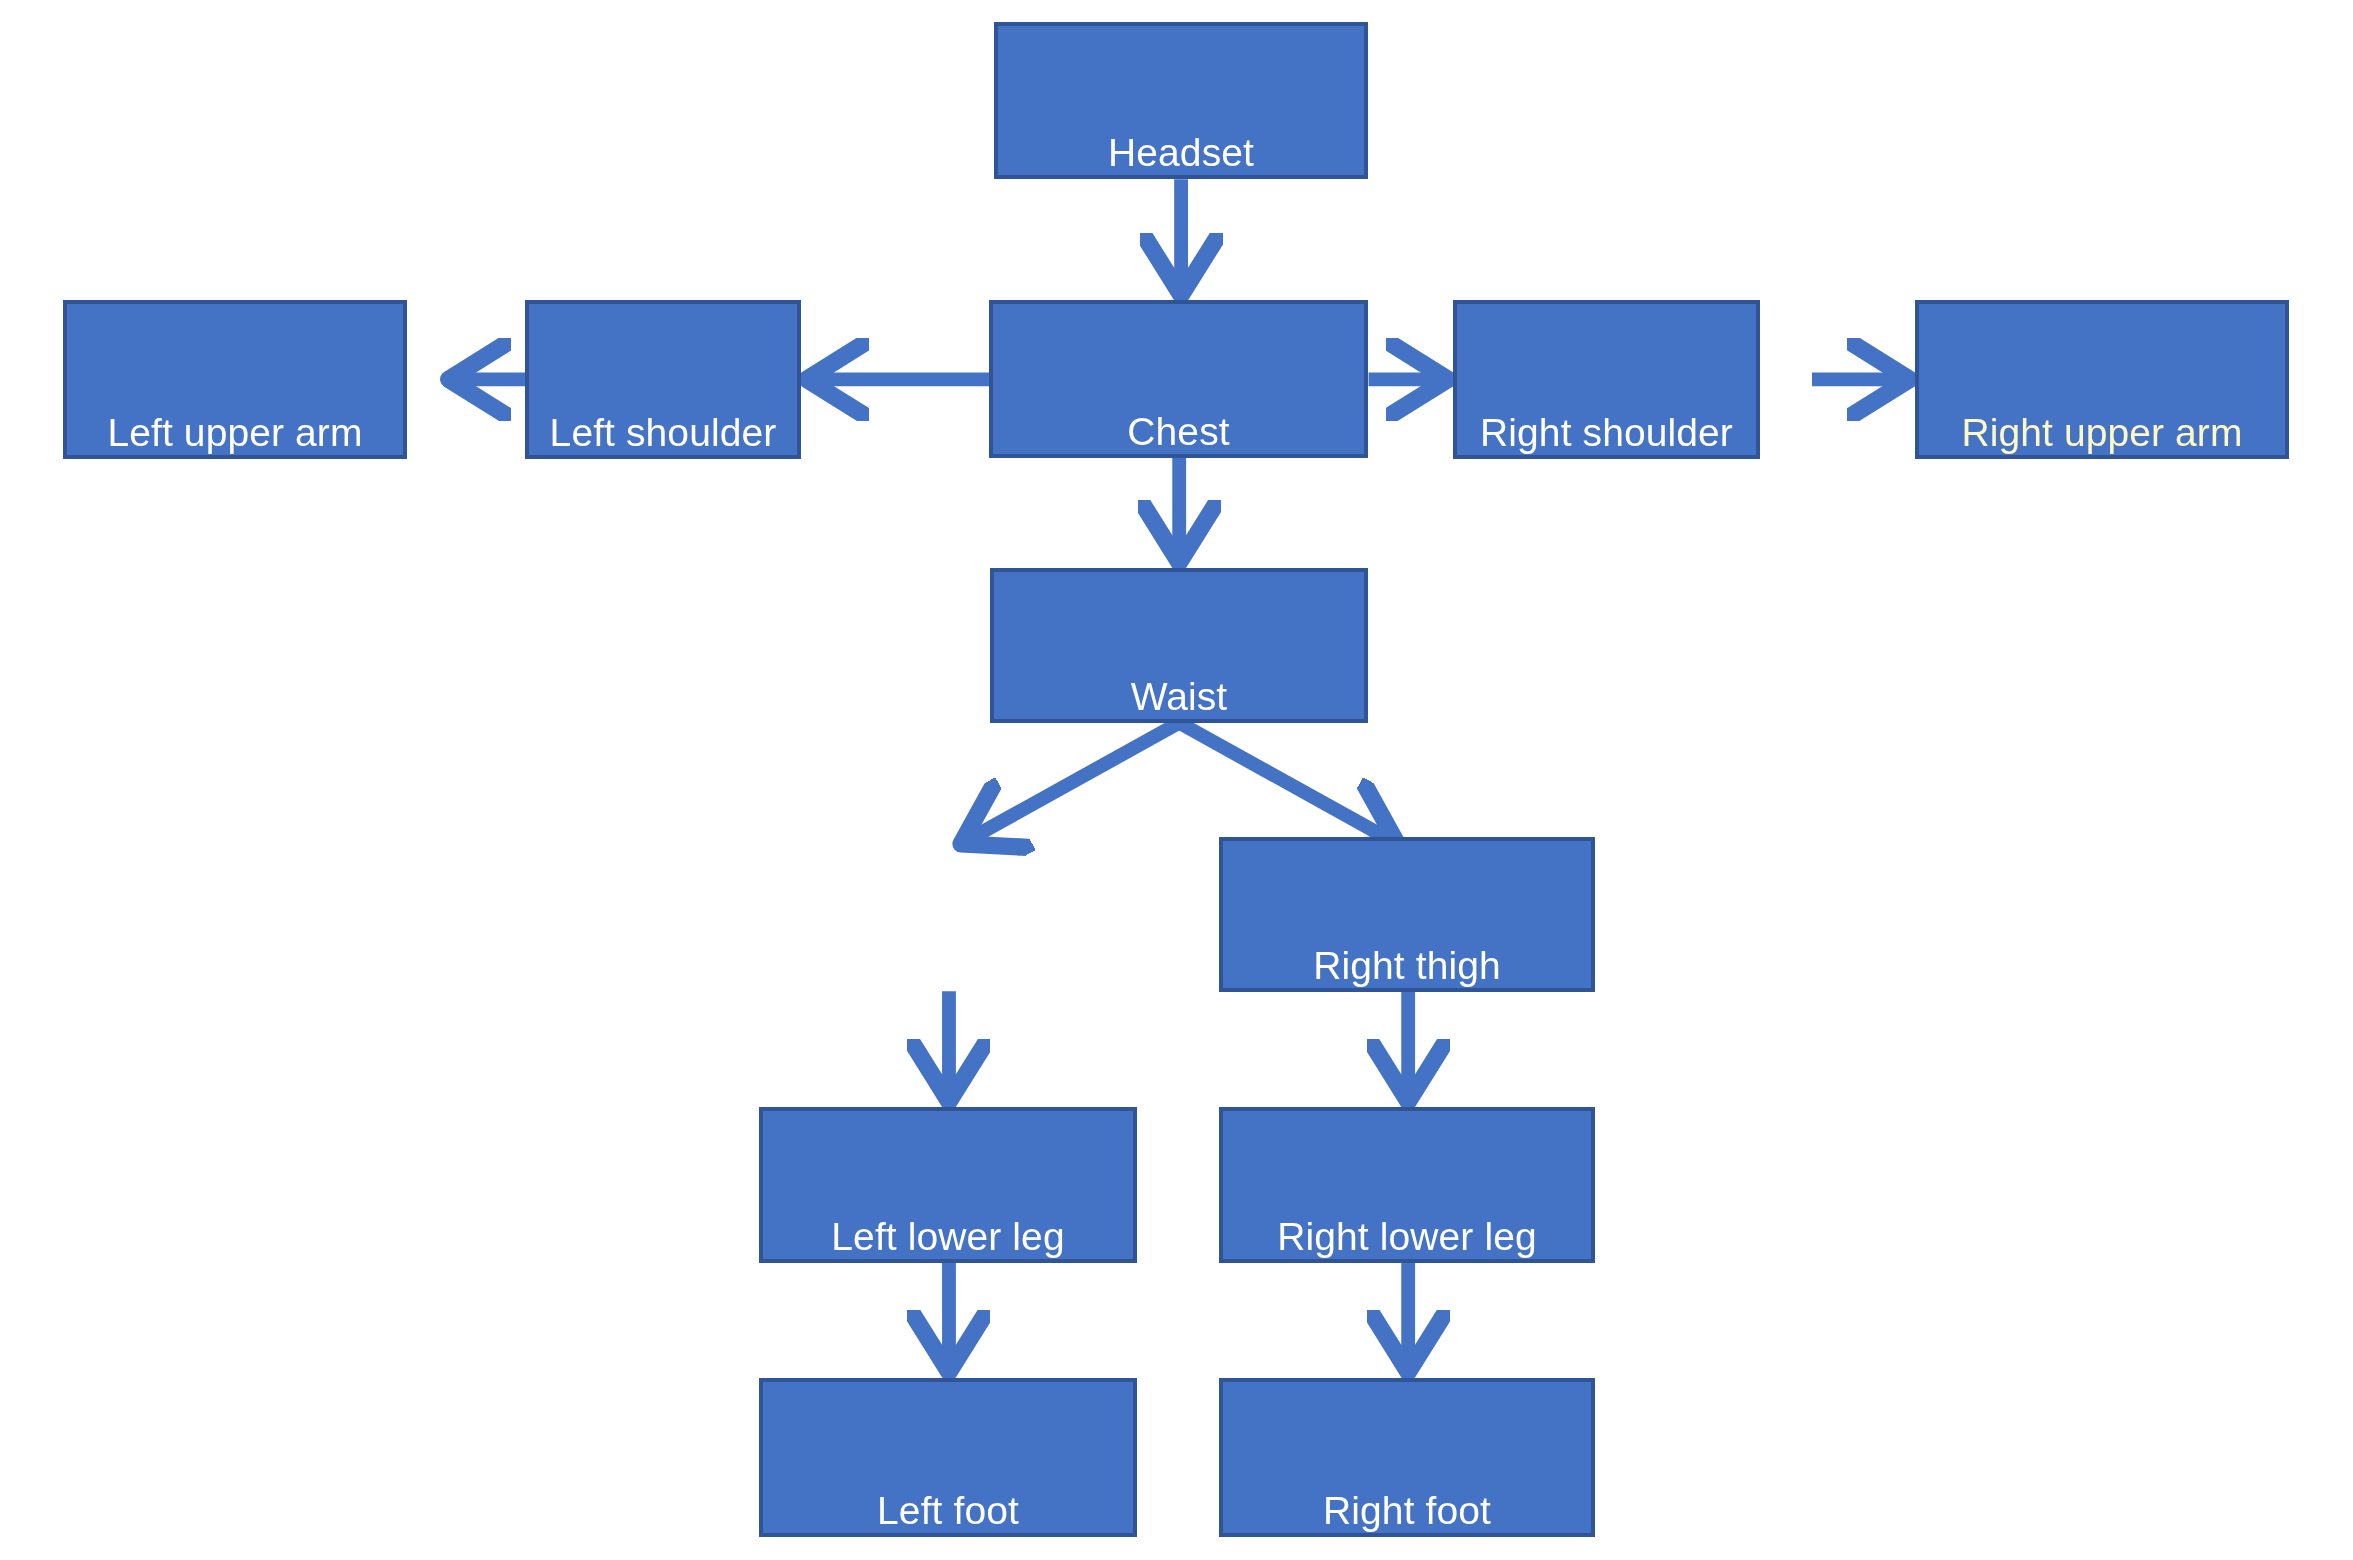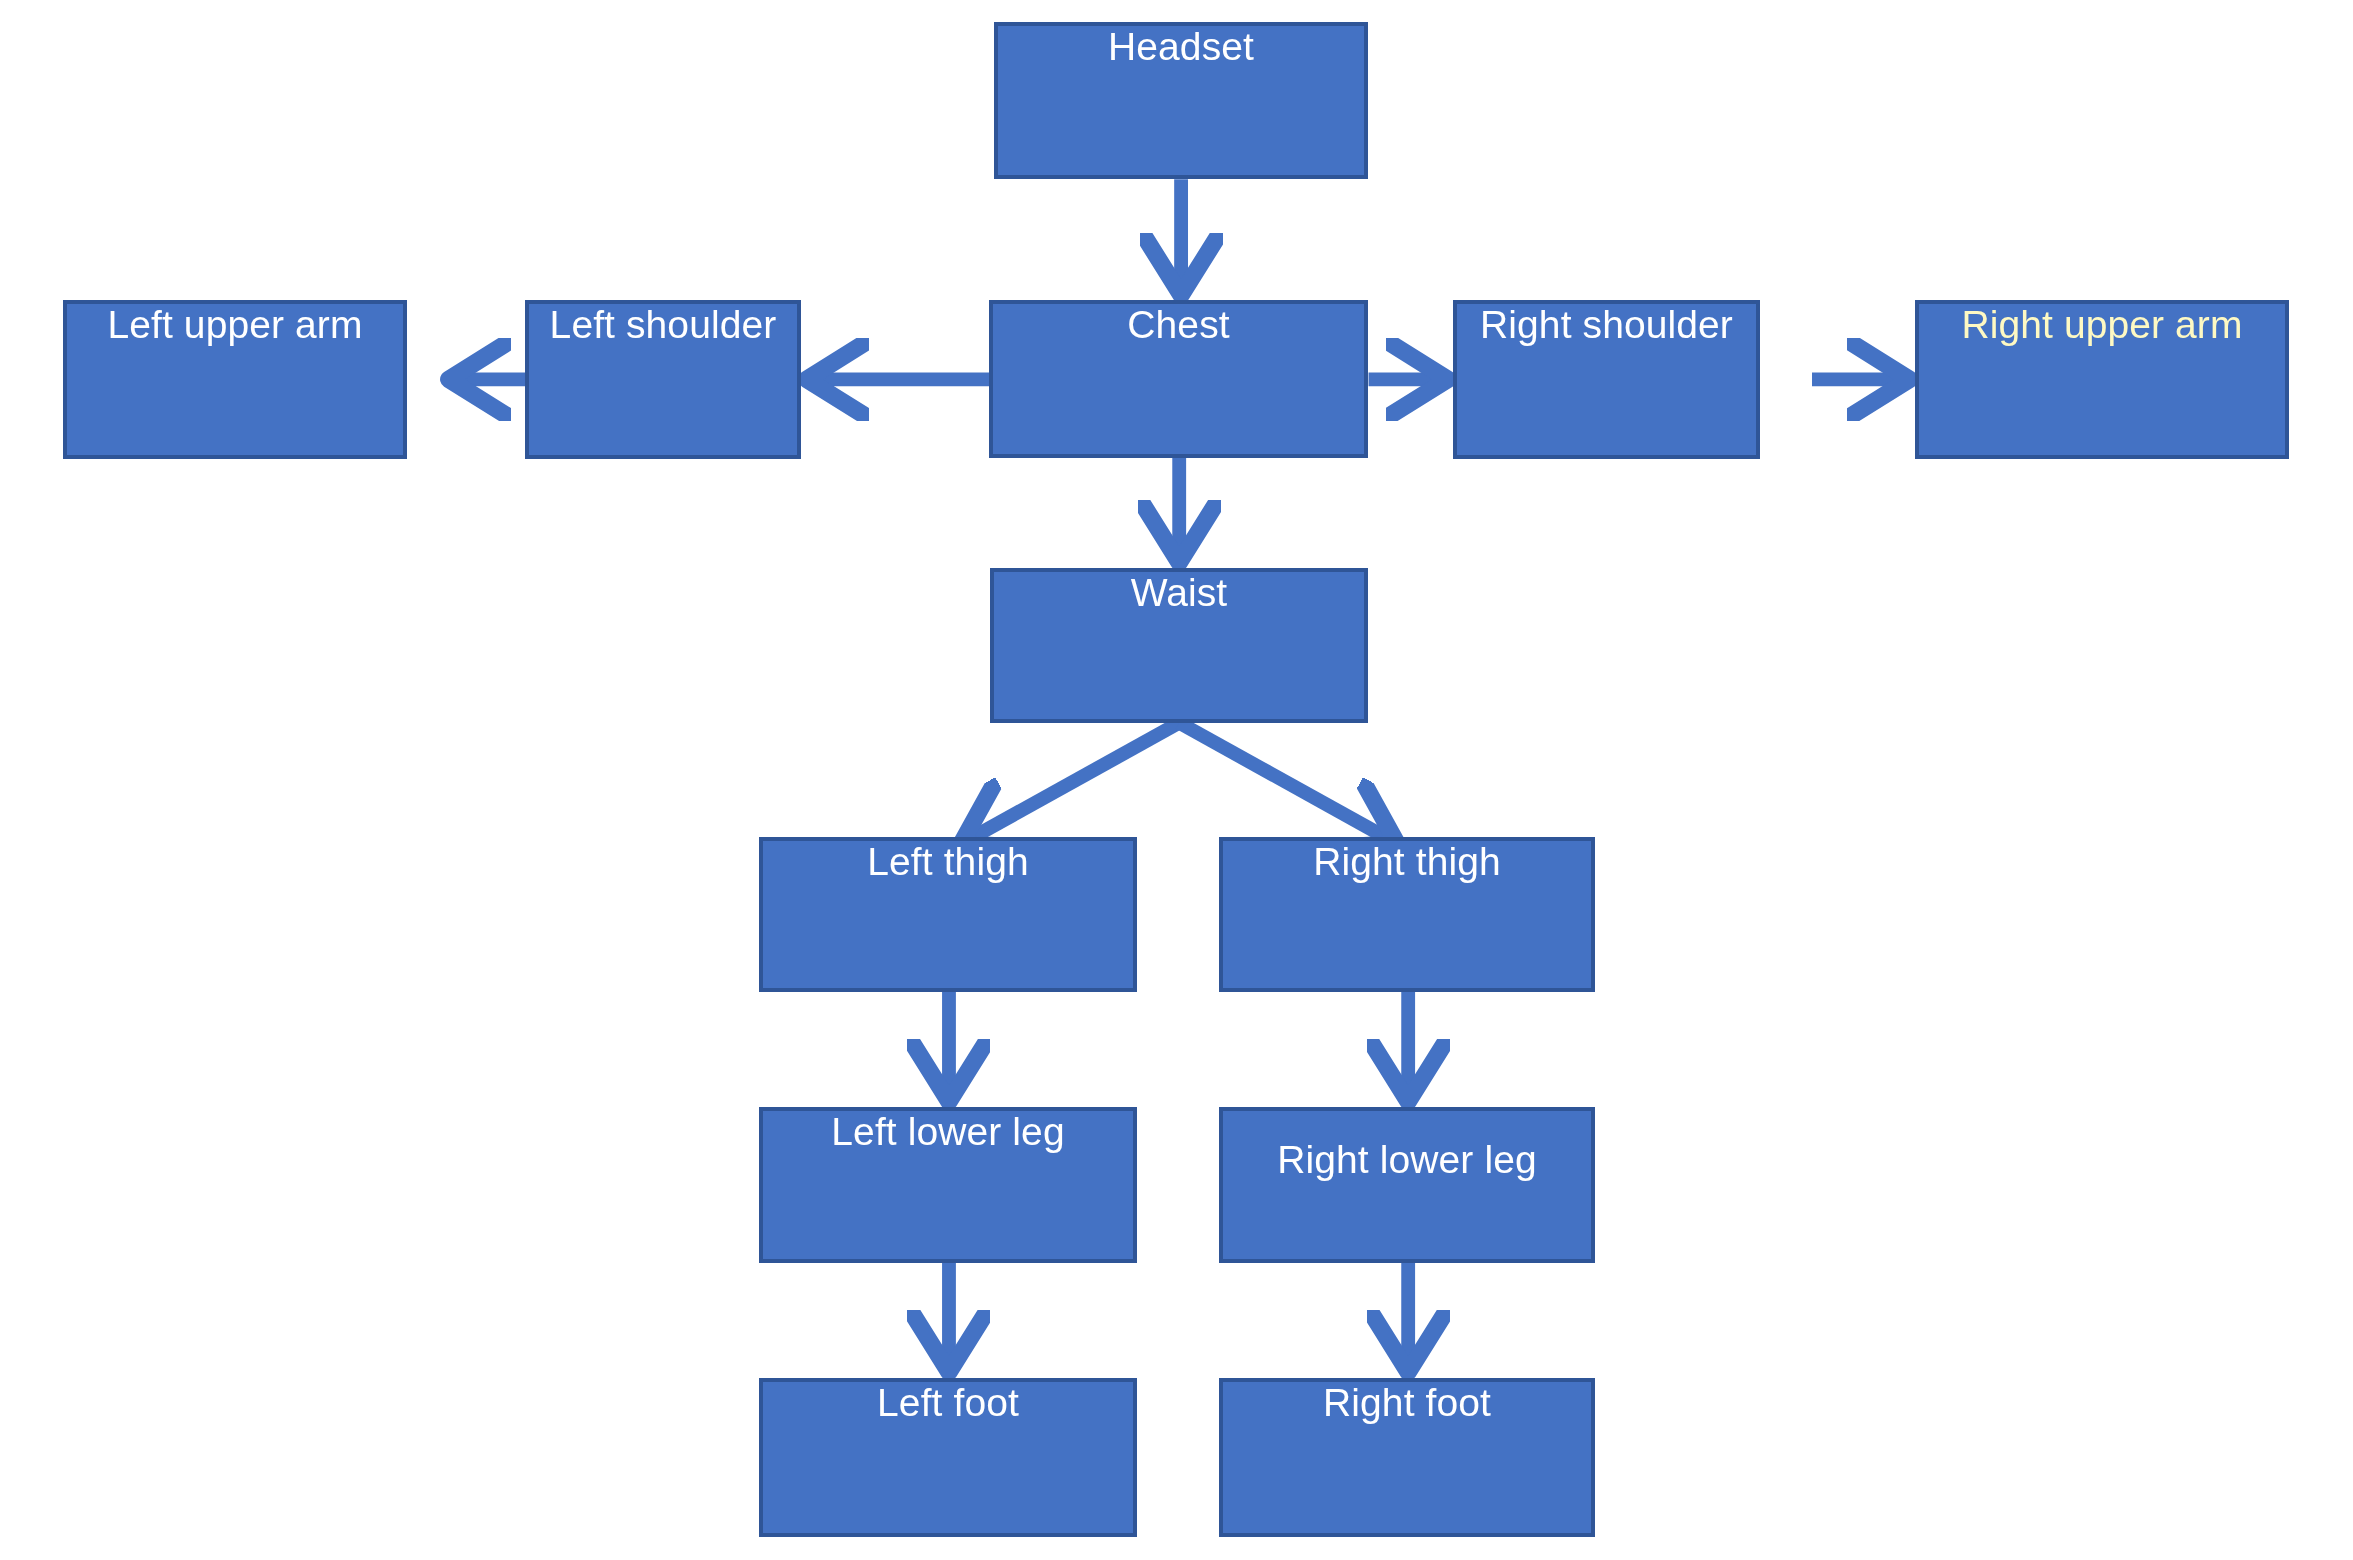--- a/index.html
+++ b/index.html
@@ -23,21 +23,21 @@
     width: 2354px;
     height: 1560px;
     pointer-events: none;
   }
   .node {
     position: absolute;
     box-sizing: border-box;
     background: #4472C4;
     border: 4.4px solid #2F5597;
     display: flex;
-    align-items: flex-start;
+    align-items: flex-end;
     justify-content: center;
     z-index: 5;
   }
   .node-label {
     color: #FFFFFF;
     font-size: 39px;
     font-weight: 400;
     line-height: 1.1;
     text-align: center;
     letter-spacing: 0.1px;
@@ -127,23 +127,20 @@
   </div>
 
   <div class="node" style="left: 1915px; top: 300px; width: 374px; height: 159px; background: rgb(68, 114, 196); border-color: rgb(47, 85, 151);">
     <span class="node-label" style="color: #fef9c3;">Right upper arm</span>
   </div>
 
   <div class="node" style="left: 990px; top: 568px; width: 378px; height: 155px; background: rgb(68, 114, 196); border-color: rgb(47, 85, 151);">
     <span class="node-label" style="color: rgb(255, 255, 255);">Waist</span>
   </div>
 
-  <div class="node" style="left: 759px; top: 837px; width: 378px; height: 155px; background: rgb(68, 114, 196); border-color: rgb(47, 85, 151);">
-    <span class="node-label" style="color: rgb(255, 255, 255);">Left thigh</span>
-  </div>
 
   <div class="node" style="left: 1219px; top: 837px; width: 376px; height: 155px; background: rgb(68, 114, 196); border-color: rgb(47, 85, 151);">
     <span class="node-label" style="color: rgb(255, 255, 255);">Right thigh</span>
   </div>
 
   <div class="node" style="left: 759px; top: 1107px; width: 378px; height: 156px; background: rgb(68, 114, 196); border-color: rgb(47, 85, 151);">
     <span class="node-label" style="color: rgb(255, 255, 255);">Left lower leg</span>
   </div>
 
   <div class="node" style="left: 1219px; top: 1107px; width: 376px; height: 156px; background: rgb(68, 114, 196); border-color: rgb(47, 85, 151);">

